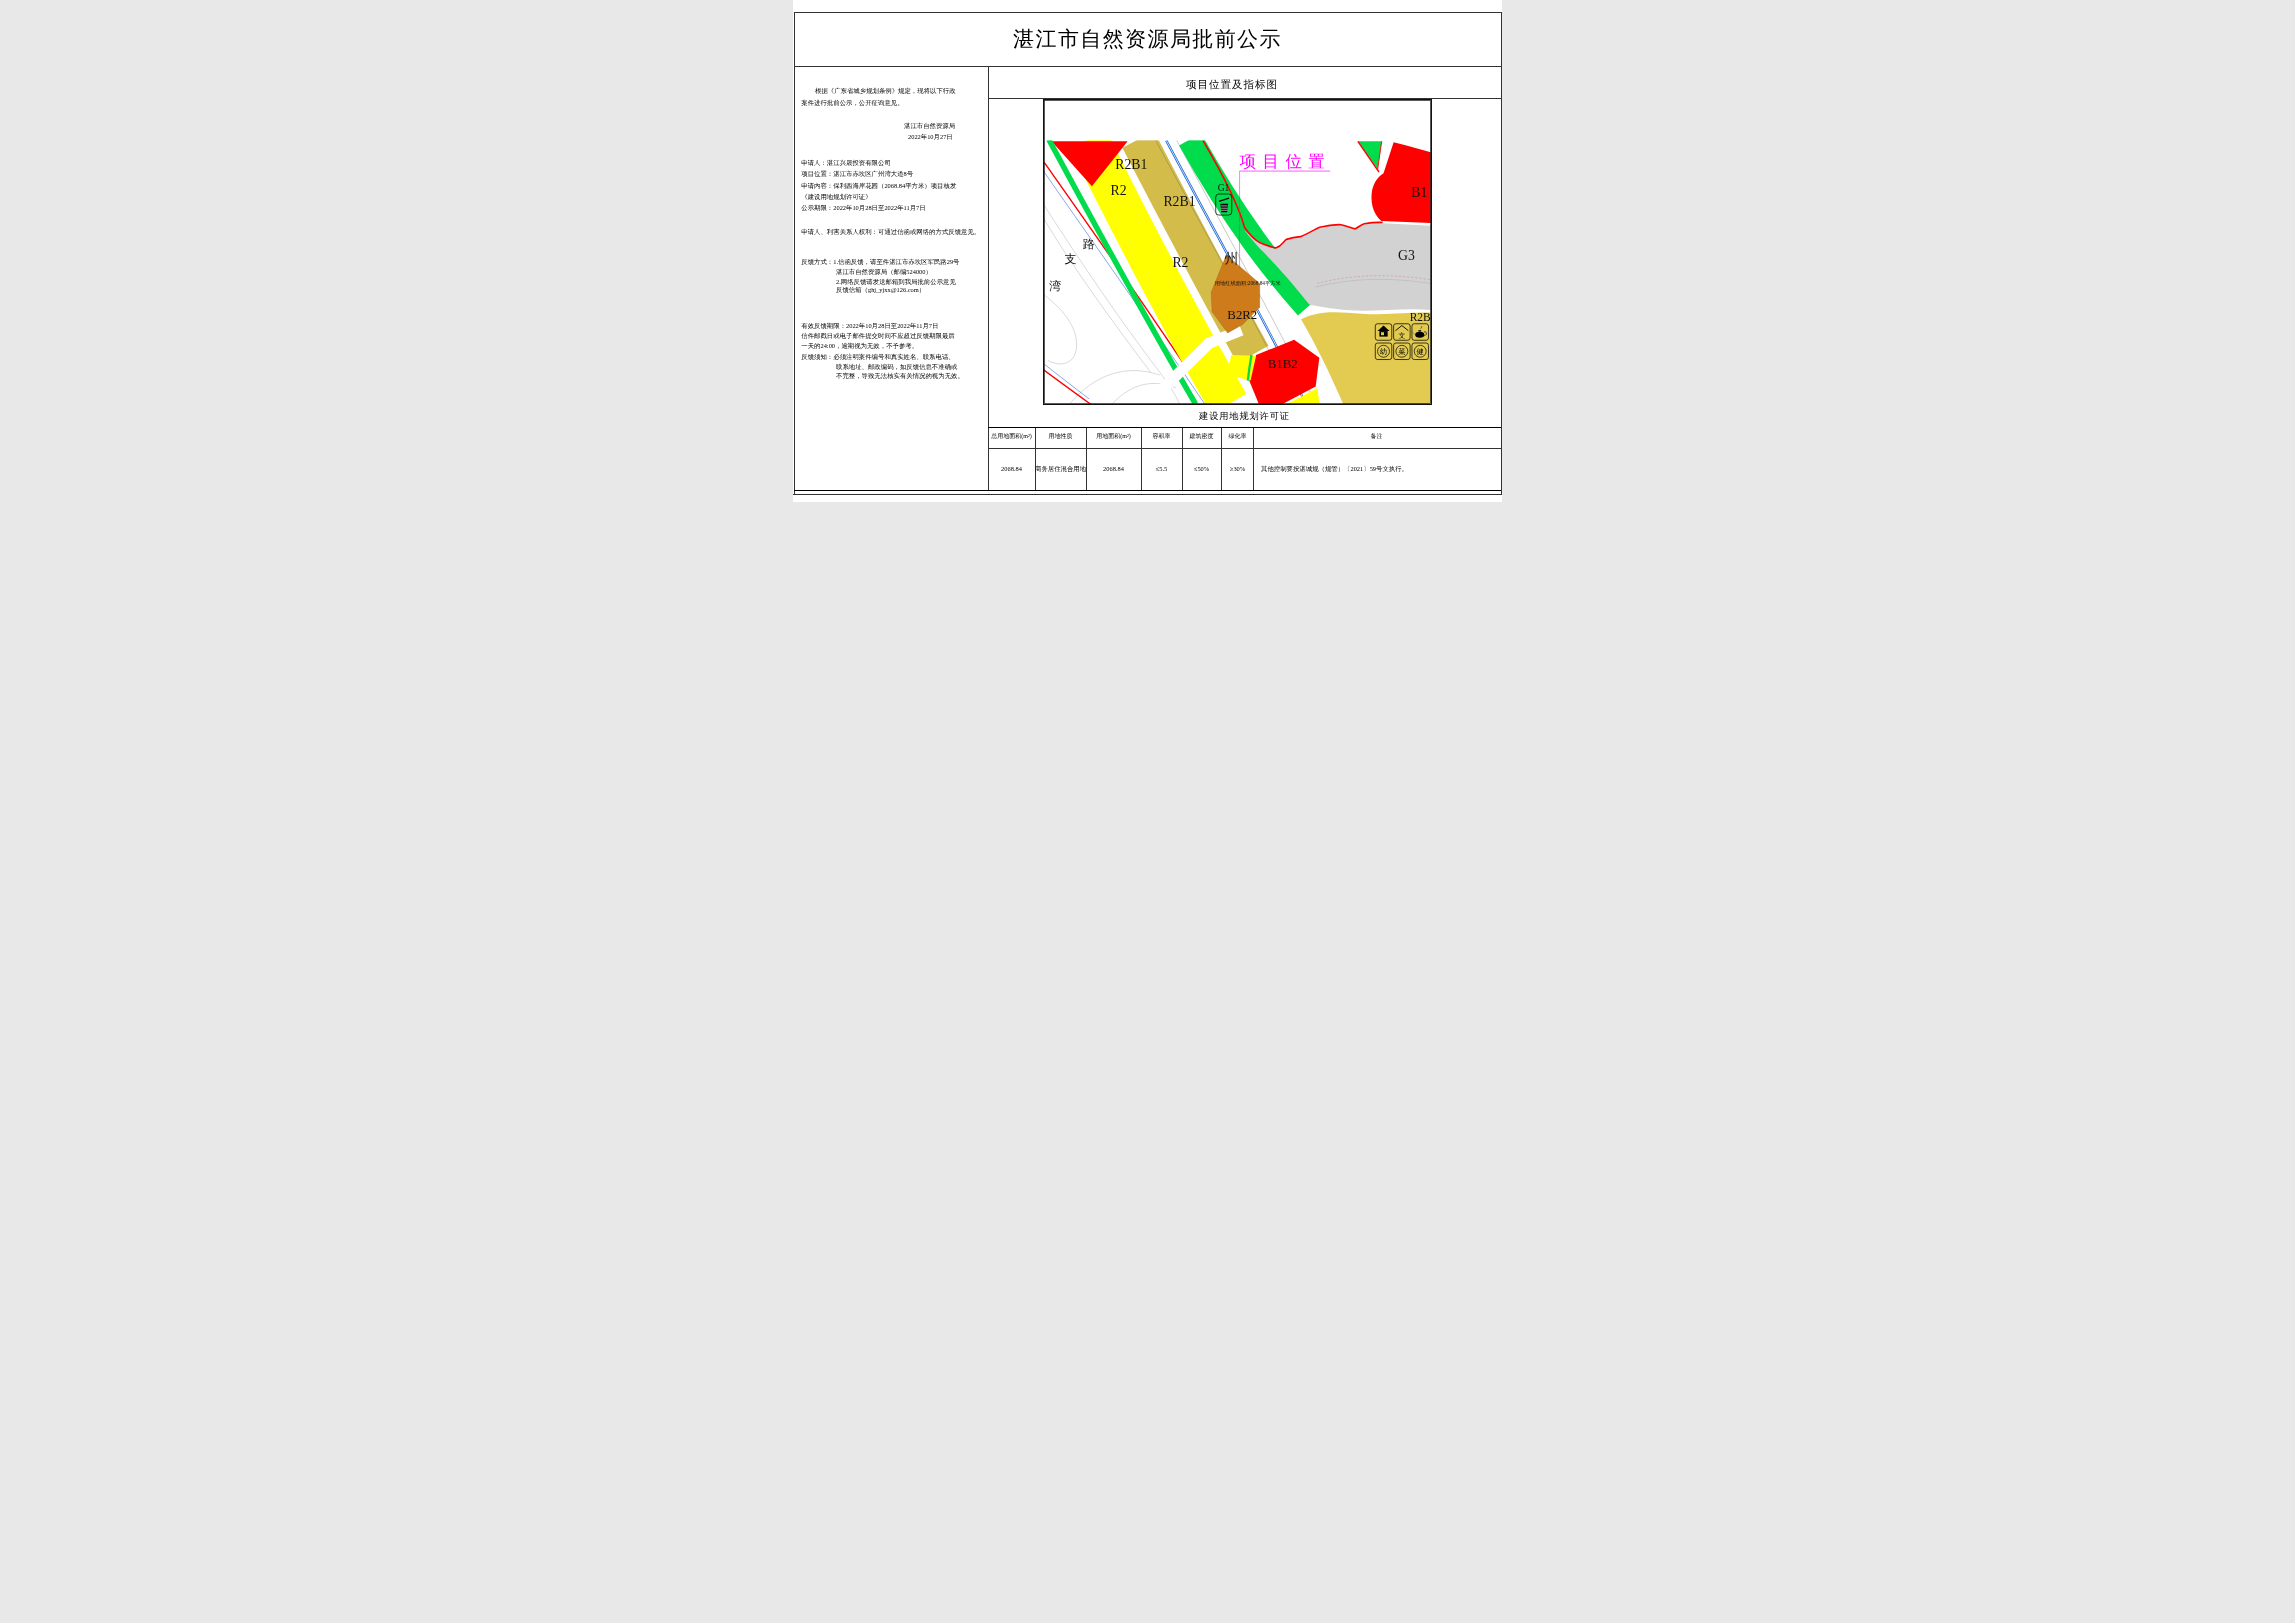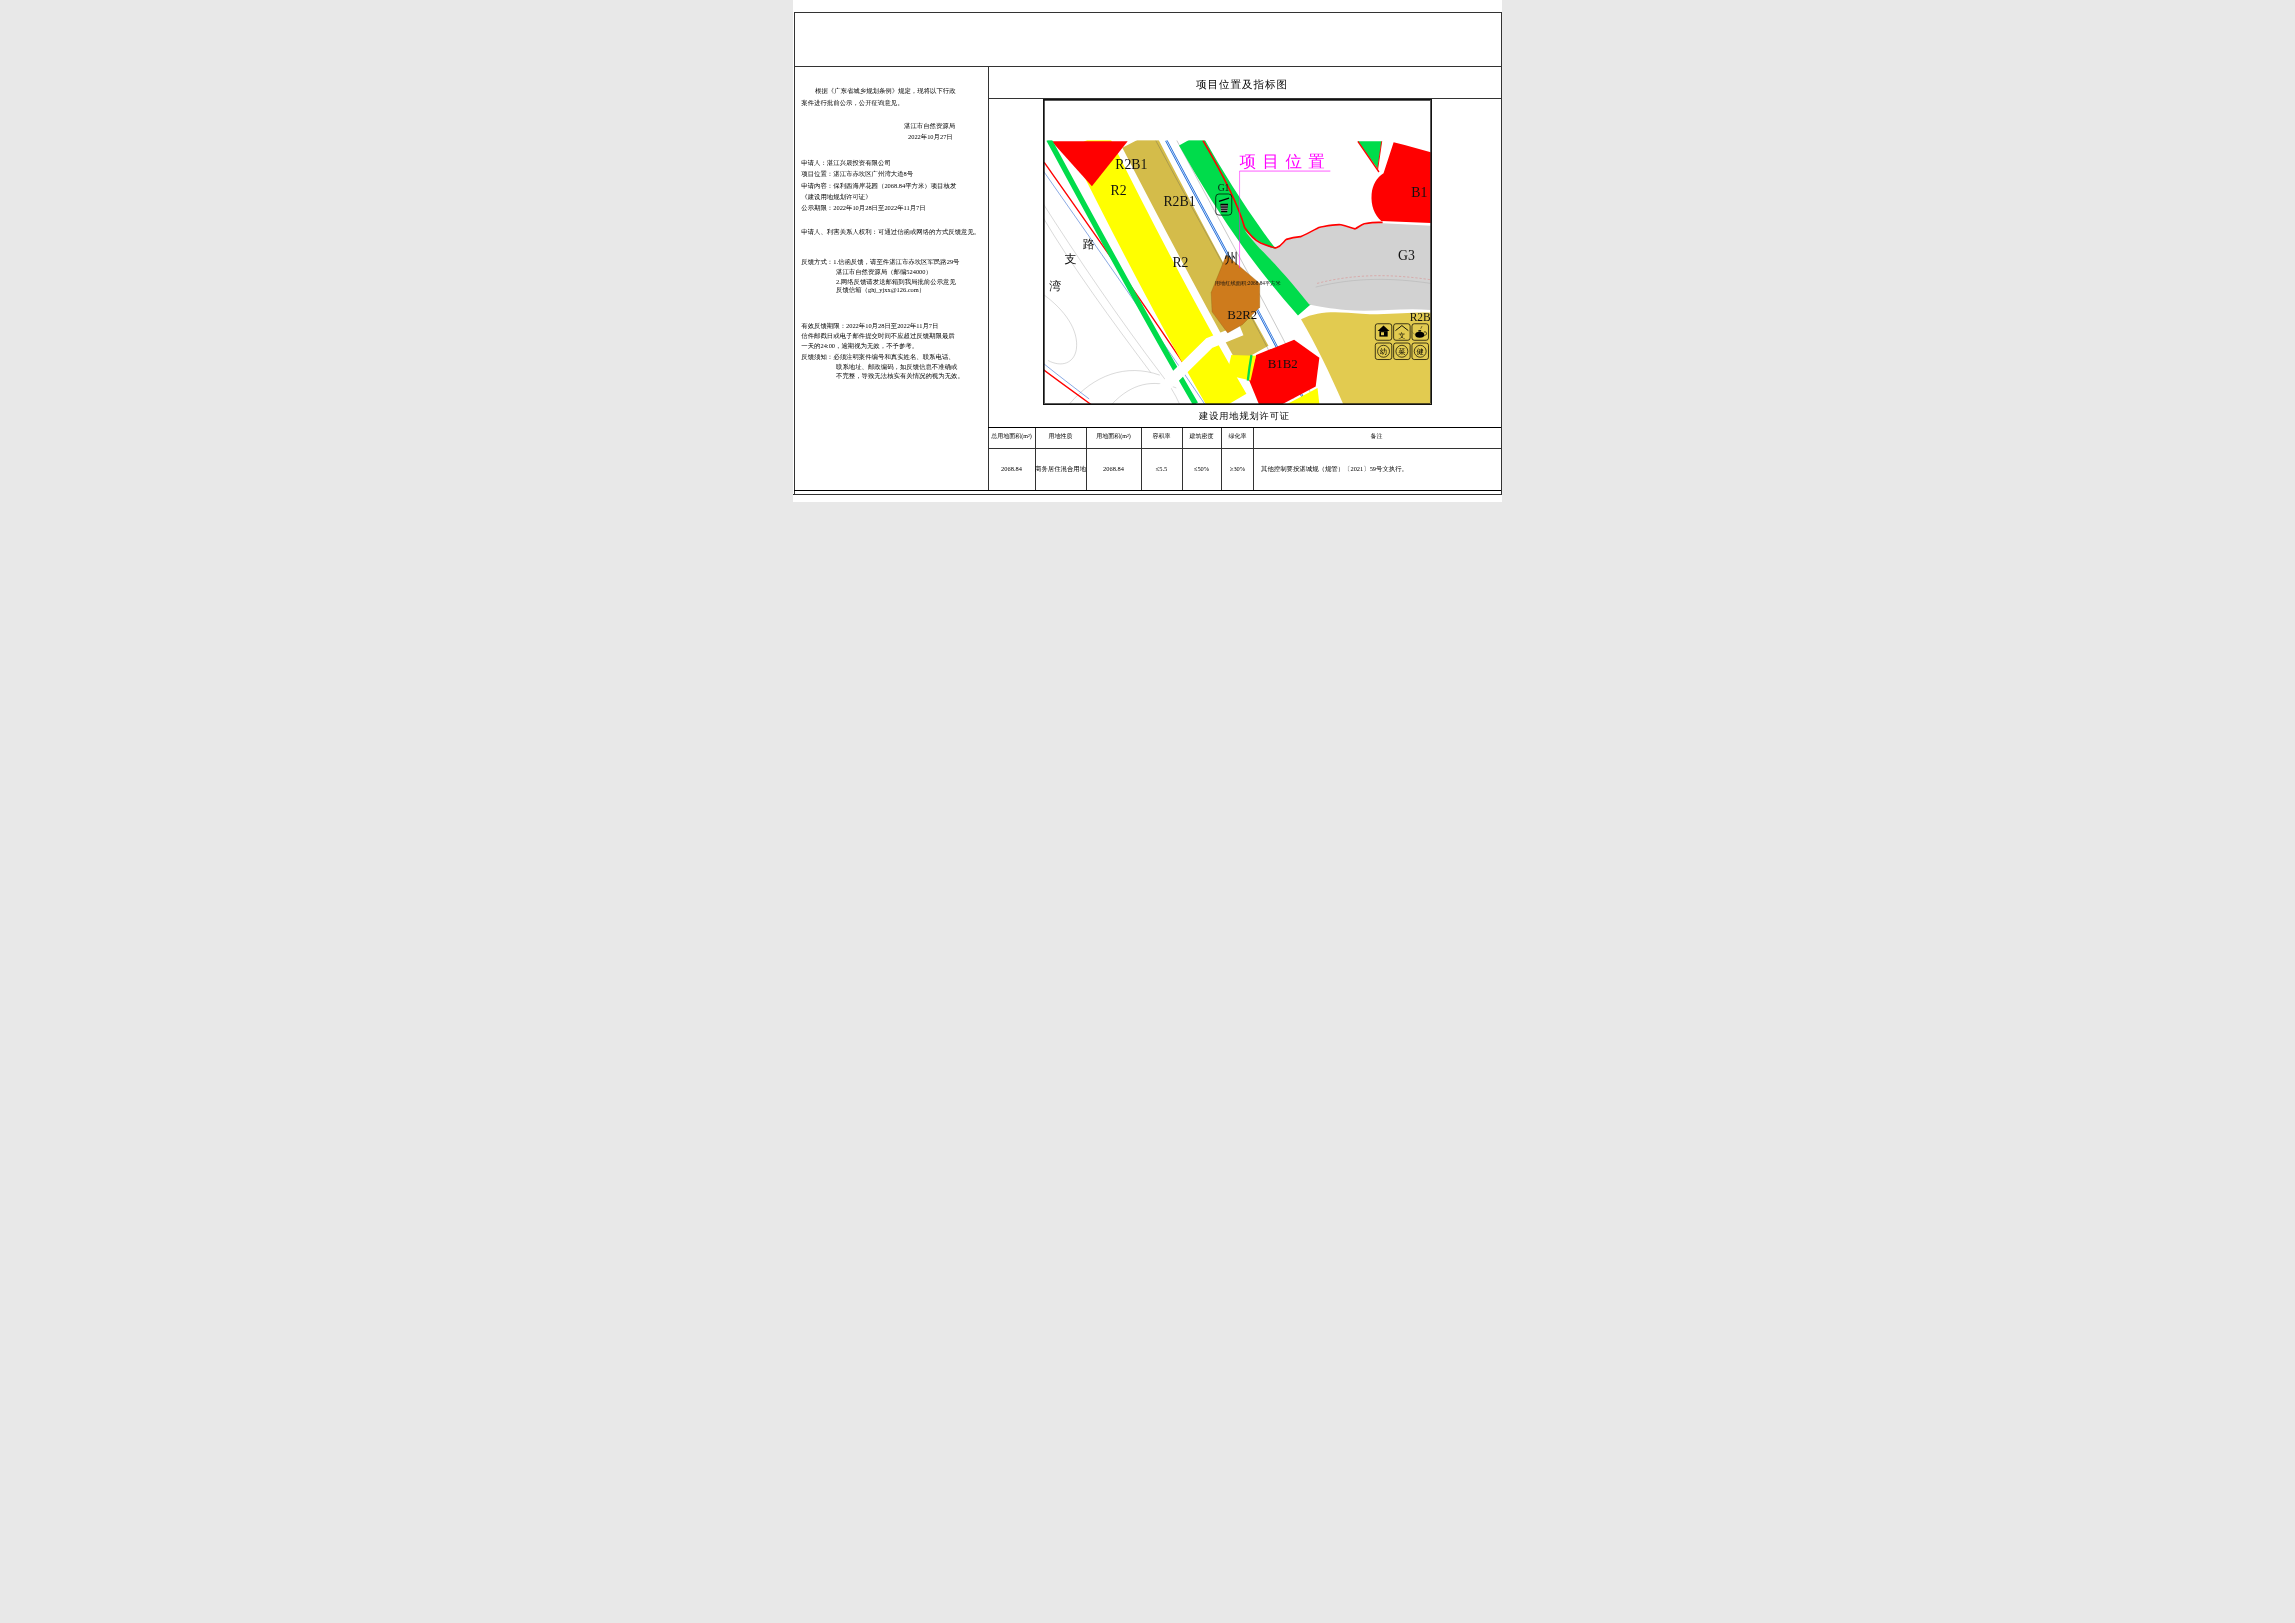--- a/index.html
+++ b/index.html
@@ -6,21 +6,21 @@
   #page{
     position:relative;width:709px;height:502px;background:#ffffff;
     font-family:"Liberation Serif","DejaVu Serif",serif;color:#000;
     overflow:hidden;margin:0 auto;
   }
   .hline,.vline{position:absolute;background:#333;}
   #doc-title{position:absolute;left:0;top:25px;width:100%;text-align:center;
     font-size:21px;font-weight:500;letter-spacing:1.4px;}
   .lp-line{position:absolute;font-size:6.4px;white-space:nowrap;}
   #map-heading{position:absolute;left:195px;top:78px;width:488px;text-align:center;
-    font-size:10.6px;letter-spacing:0.9px;padding-left:10px;}
+    font-size:10.6px;letter-spacing:0.9px;}
   #map-box{position:absolute;left:250px;top:99px;width:387px;height:304px;
     border:0.7px solid #111;box-sizing:content-box;background:#fff;}
   #map-box svg{display:block;}
   svg text{font-family:"Liberation Serif","DejaVu Serif",serif;}
   #table-title{position:absolute;left:195px;top:410px;width:513px;text-align:center;
     font-size:9.2px;letter-spacing:0.9px;}
   .th,.td{position:absolute;text-align:center;white-space:nowrap;}
   .th{font-size:6px;top:432px;}
   .td{font-size:6.4px;top:465px;}
 </style>
@@ -29,20 +29,21 @@
 
 <div id="page">
 
   <div class="hline" style="left:0.9px;top:12.4px;width:707px;height:0.9px;"></div>
   <div class="vline" style="left:0.9px;top:12.4px;width:0.5px;height:482px;"></div>
   <div class="vline" style="left:708px;top:12.4px;width:0.5px;height:482px;"></div>
   <div class="hline" style="left:0.9px;top:66px;width:707px;height:0.5px;"></div>
   <div class="vline" style="left:195px;top:66px;width:0.5px;height:424px;"></div>
   <div class="hline" style="left:195px;top:98px;width:513px;height:0.5px;"></div>
 
+  <div id="doc-title">湛江市自然资源局批前公示</div>
 
   <div>
     <div class="lp-line" style="left:22px;top:87px;">根据《广东省城乡规划条例》规定，现将以下行政</div>
     <div class="lp-line" style="left:8.3px;top:99px;">案件进行批前公示，公开征询意见。</div>
     <div class="lp-line" style="left:111px;top:122px;">湛江市自然资源局</div>
     <div class="lp-line" style="left:115px;top:133px;">2022年10月27日</div>
     <div class="lp-line" style="left:8.3px;top:159px;">申请人：湛江兴晟投资有限公司</div>
     <div class="lp-line" style="left:8.3px;top:170px;">项目位置：湛江市赤坎区广州湾大道8号</div>
     <div class="lp-line" style="left:8.3px;top:182px;">申请内容：保利西海岸花园（2068.84平方米）项目核发</div>
     <div class="lp-line" style="left:8.3px;top:193px;">《建设用地规划许可证》</div>

